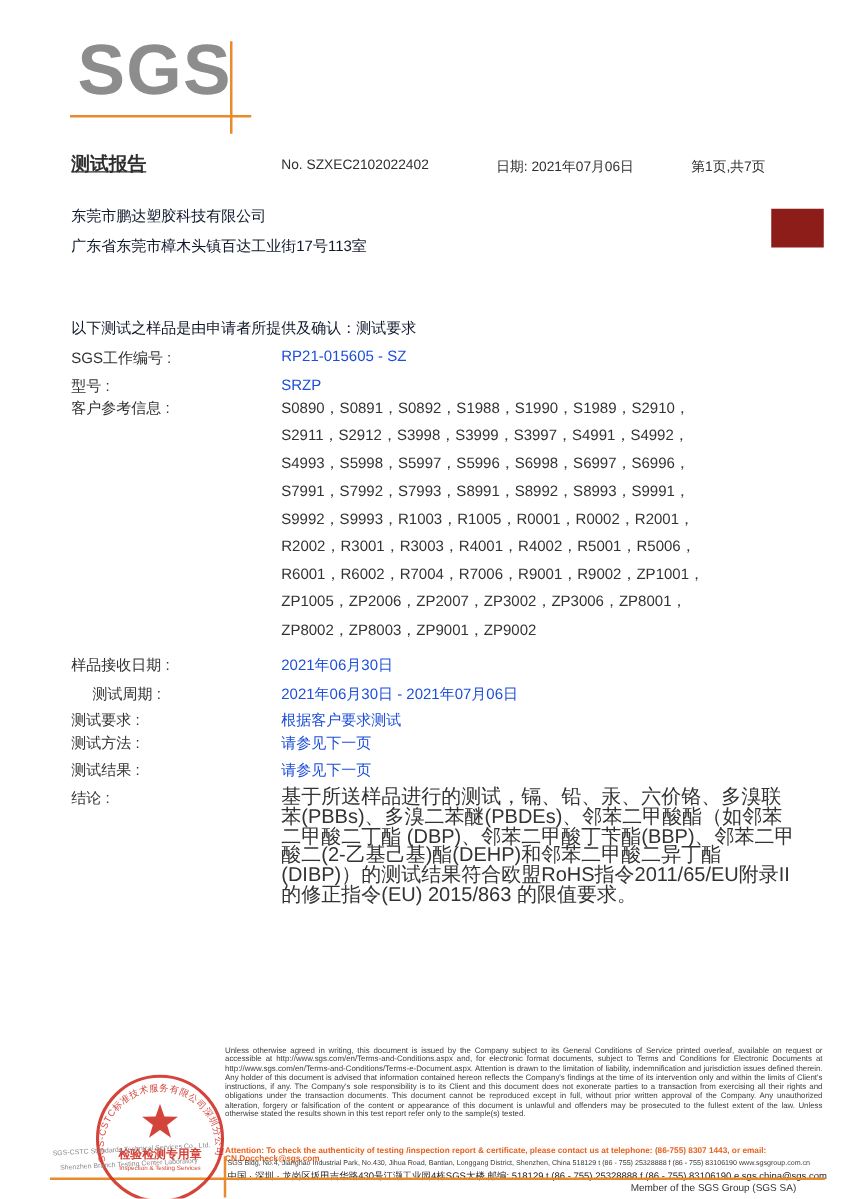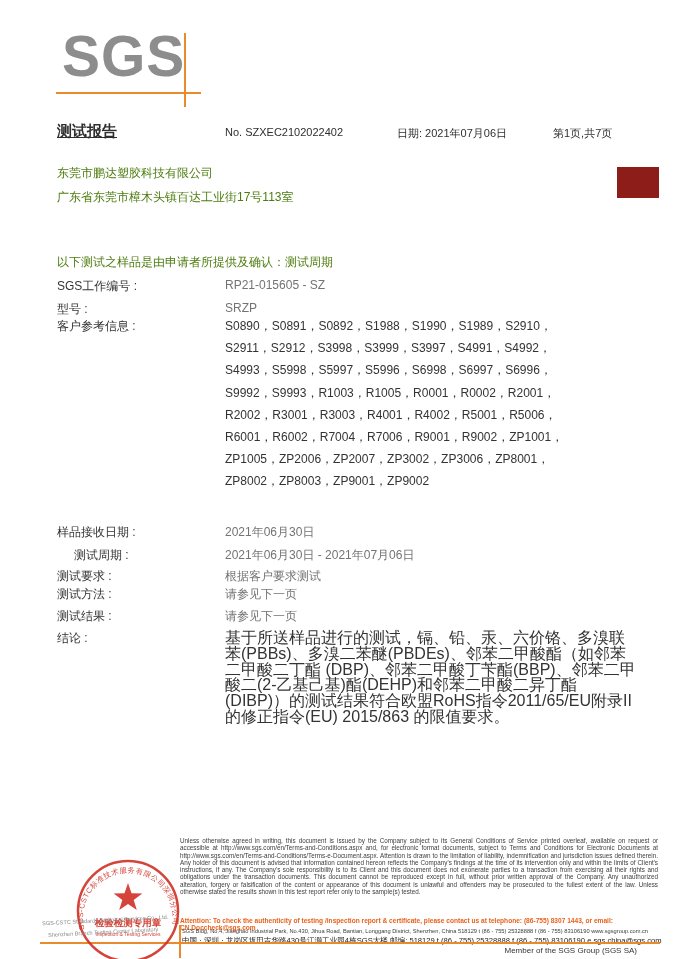--- a/index.html
+++ b/index.html
@@ -10,23 +10,23 @@
   }
   .abs{position:absolute;}
   
   .logo-text{font-size:57px;font-weight:800;color:#8d8d8d;letter-spacing:1px;line-height:1;}
   .logo-hline{background:#e98a2c;height:2px;}
   .logo-vline{background:#e98a2c;width:2px;}
   
   .doc-title{font-size:15px;font-weight:bold;color:#2f2f2f;}
   .hmeta{font-size:11px;color:#2f2f2f;}
   
-  .t12{font-size:12px;color:#4d7c0f;white-space:nowrap;}
+  .t12{font-size:12px;color:#0f172a;white-space:nowrap;}
   .label{font-size:12px;color:#333;white-space:nowrap;}
-  .value{font-size:12px;color:#737373;white-space:nowrap;}
+  .value{font-size:12px;color:#1d4ed8;white-space:nowrap;}
   .ref-lines{font-size:12px;color:#333;line-height:22.2px;white-space:nowrap;}
   .conclusion{font-size:16px;color:#333;line-height:15.8px;width:415px;white-space:normal;}
   
   .red-box{background:#8c1d19;}
   
   .disclaimer{font-size:6.3px;line-height:7.3px;color:#3c3c3c;width:478px;text-align:justify;}
   .attention{font-size:6.6px;line-height:7.4px;color:#e8611c;font-weight:bold;width:478px;}
   .addr-en{font-size:5.7px;color:#3c3c3c;white-space:nowrap;}
   .addr-cn{font-size:7.6px;color:#222;white-space:nowrap;}
   .member{font-size:8px;color:#333;}
@@ -46,33 +46,34 @@
   <div class="abs doc-title" style="left:57px;top:122px;text-decoration:underline;">测试报告</div>
   <div class="abs hmeta" style="left:225px;top:126px;">No. SZXEC2102022402</div>
   <div class="abs hmeta" style="left:397px;top:126px;">日期: 2021年07月06日</div>
   <div class="abs hmeta" style="left:553px;top:126px;">第1页,共7页</div>
 
   <div class="abs t12" style="left:57px;top:165px;">东莞市鹏达塑胶科技有限公司</div>
   <div class="abs t12" style="left:57px;top:189px;">广东省东莞市樟木头镇百达工业街17号113室</div>
 
   <div class="abs red-box" style="left:617px;top:167px;width:42px;height:31px;"></div>
 
-  <div class="abs t12" style="left:57px;top:254px;">以下测试之样品是由申请者所提供及确认：测试周期</div>
+  <div class="abs t12" style="left:57px;top:254px;">以下测试之样品是由申请者所提供及确认：测试要求</div>
 
   <div class="abs label" style="left:57px;top:278px;">SGS工作编号 :</div>
   <div class="abs value" style="left:225px;top:278px;">RP21-015605 - SZ</div>
 
   <div class="abs label" style="left:57px;top:301px;">型号 :</div>
   <div class="abs value" style="left:225px;top:301px;">SRZP</div>
 
   <div class="abs label" style="left:57px;top:318px;">客户参考信息 :</div>
   <div class="abs ref-lines" style="left:225px;top:315px;">
     <div>S0890，S0891，S0892，S1988，S1990，S1989，S2910，</div>
     <div>S2911，S2912，S3998，S3999，S3997，S4991，S4992，</div>
     <div>S4993，S5998，S5997，S5996，S6998，S6997，S6996，</div>
+    <div>S7991，S7992，S7993，S8991，S8992，S8993，S9991，</div>
     <div>S9992，S9993，R1003，R1005，R0001，R0002，R2001，</div>
     <div>R2002，R3001，R3003，R4001，R4002，R5001，R5006，</div>
     <div>R6001，R6002，R7004，R7006，R9001，R9002，ZP1001，</div>
     <div>ZP1005，ZP2006，ZP2007，ZP3002，ZP3006，ZP8001，</div>
     <div>ZP8002，ZP8003，ZP9001，ZP9002</div>
   </div>
 
   <div class="abs label" style="left:57px;top:524px;">样品接收日期 :</div>
   <div class="abs value" style="left:225px;top:524px;text-align:center;">2021年06月30日</div>
 

